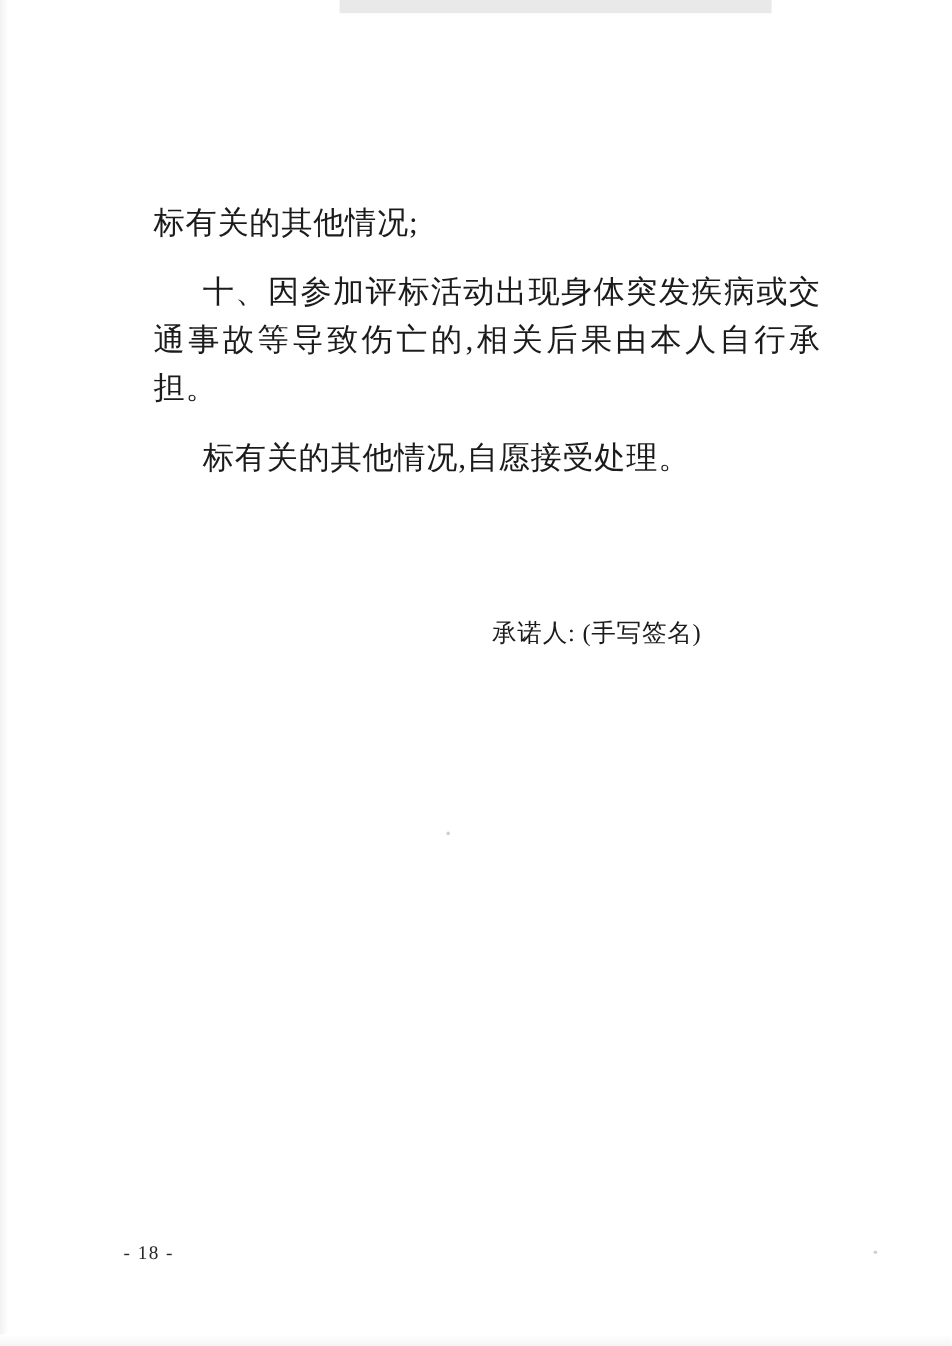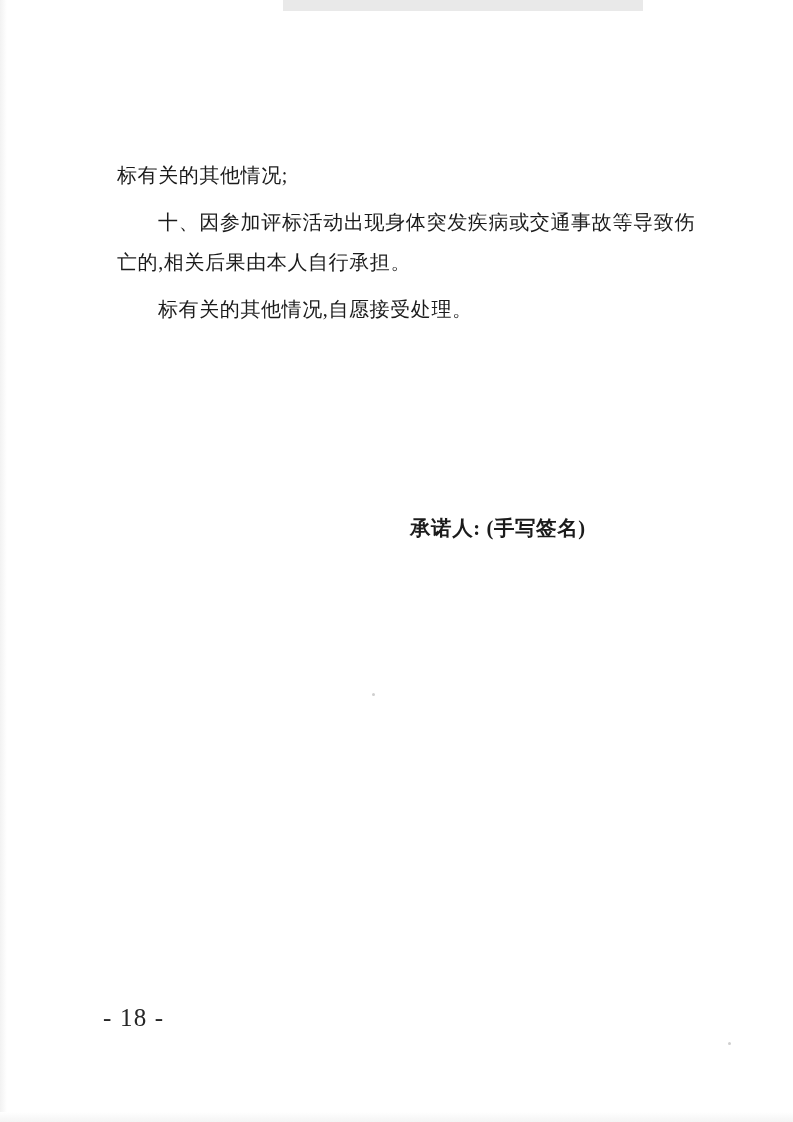--- a/index.html
+++ b/index.html
@@ -58,58 +58,57 @@
   }
 
   .body-text {
     position: absolute;
     left: 110px;
     top: 148px;
     width: 592px;
   }
 
   .para {
-    font-size: 20px;
+    font-size: 26px;
     line-height: 40px;
     letter-spacing: 0.6px;
     text-align: justify;
     text-justify: inter-ideograph;
-    margin: 7px;
+    margin: 18px;
   }
   .para.indent {
     text-indent: 41px;
   }
   .para.gap {
     margin-top: 2px;
   }
 
   .signature-block {
     position: absolute;
     left: 110px;
     top: 508px;
     width: 592px;
     font-size: 20.5px;
     line-height: 40px;
     letter-spacing: 0.6px;
   }
   .sig-line {
     padding-left: 300px;
     white-space: pre;
-    font-weight: bold;
   }
   .sig-date {
     padding-left: 338px;
     white-space: pre;
   }
 
   .page-number {
     position: absolute;
     left: 103px;
-    top: 1004px;
-    font-size: 25px;
+    top: 1036px;
+    font-size: 16px;
     letter-spacing: 1.2px;
     white-space: pre;
     color: #262626;
   }
 </style>
 </head>
 <body>
 
 <div class="page">
 

